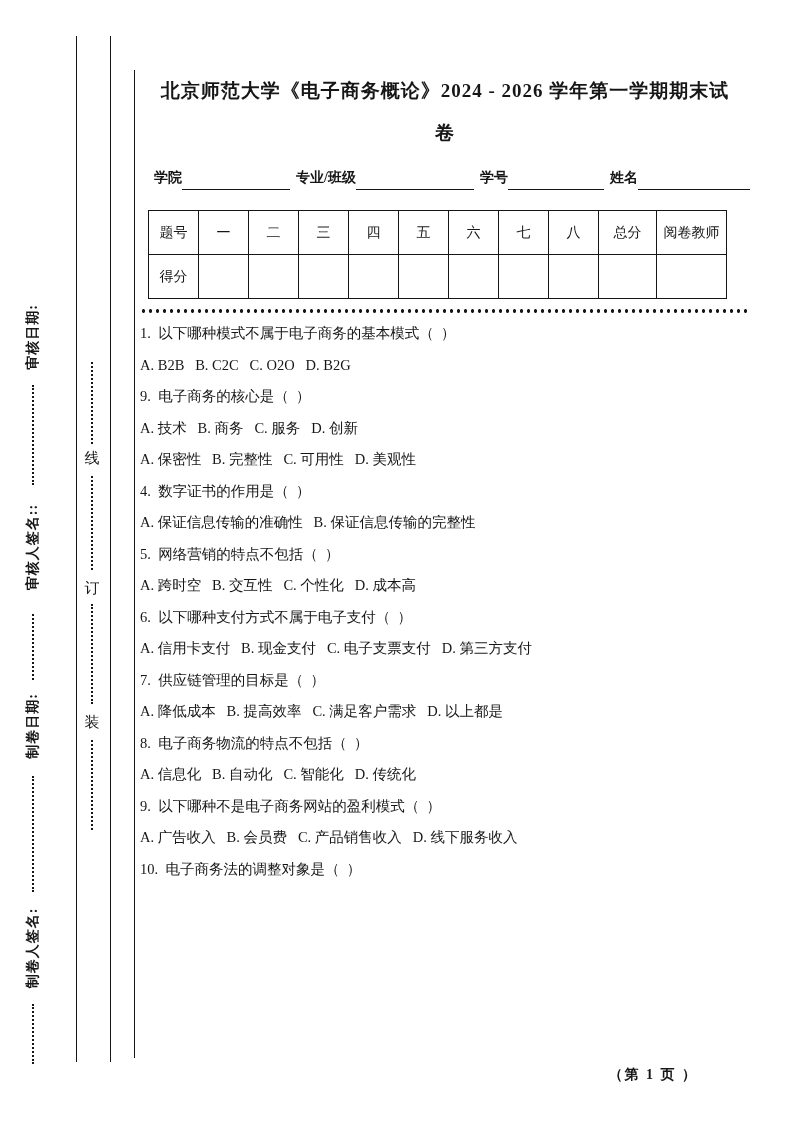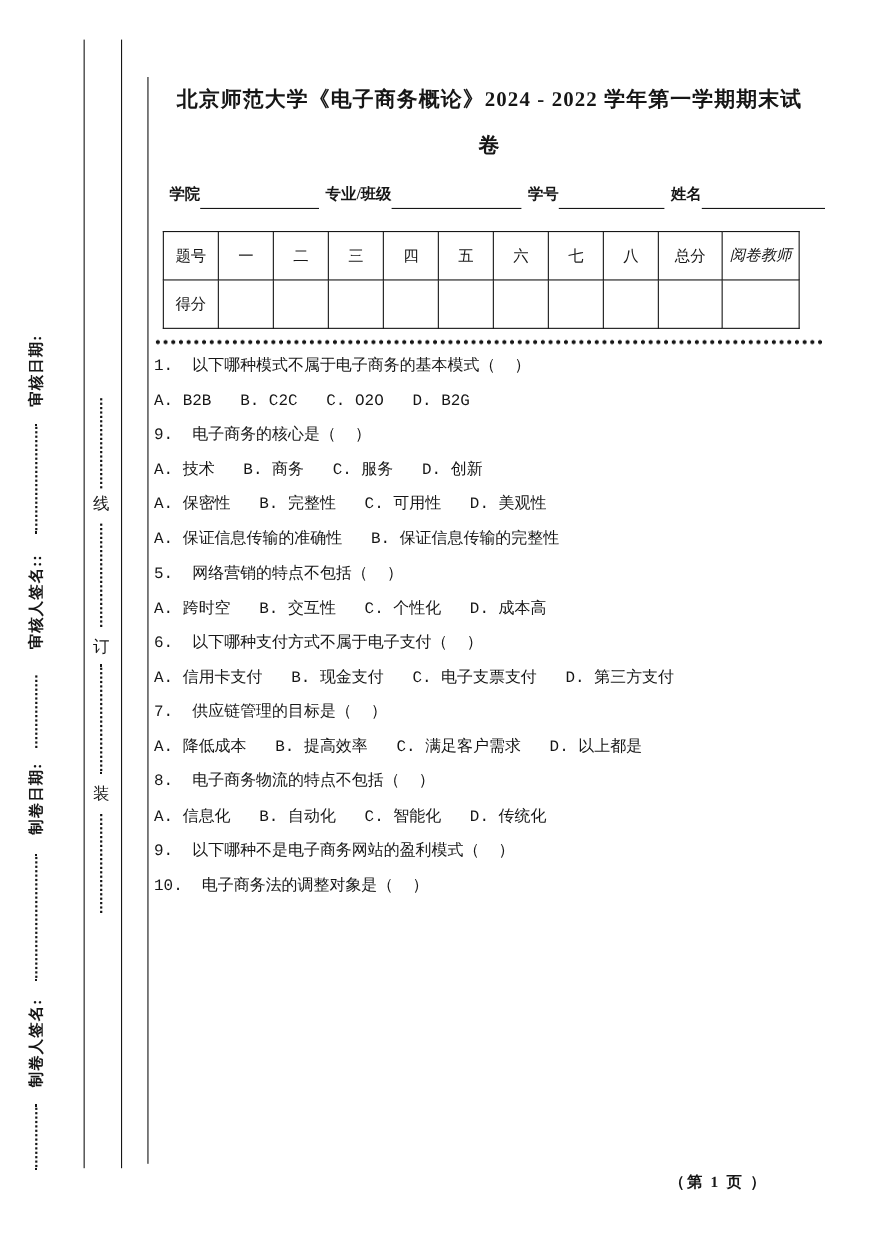--- a/index.html
+++ b/index.html
@@ -38,34 +38,34 @@
   .b4 { width:112px; }
 
   table.score-table { border-collapse:collapse; table-layout:fixed; width:578px; margin:20px 0 0 8px; }
   table.score-table td {
     border:1.6px solid #161616; text-align:center; vertical-align:middle;
     font-size:14px; height:44px; padding:2px;
   }
   td.cell-corner { width:50px;font-family:Liberation Serif, serif; }
   td.cell-num { width:50px; }
   td.cell-total { width:58px; }
-  td.cell-grader { width:70px; line-height:18px; padding:2px 14px; word-break:break-all;font-style:italic; }
+  td.cell-grader { width:70px; line-height:18px; padding:2px 14px; word-break:break-all; }
 
   .dot-rule {
     margin-top:9px; height:6px; width:610px;
     background-image:radial-gradient(circle, #161616 1.7px, transparent 1.9px);
     background-size:7px 6px; background-repeat:repeat-x; background-position:0 50%;
   }
 
   .section-heading {
     margin-top:14px; font-weight:bold; font-size:14.5px; line-height:29px;
     white-space:pre-wrap; width:608px;
   }
   .questions { margin-top:10px; }
-  .qline { font-size:14.5px; line-height:19px; margin:0 0 12.5px 0; white-space:pre-wrap;font-family:Liberation Mono, monospace; }
+  .qline { font-size:14.5px; line-height:19px; margin:0 0 12.5px 0; white-space:pre-wrap; }
 
   .page-footer {
     position:absolute; top:1066px; right:95px;
     font-size:14px; font-weight:bold; letter-spacing:2px;margin-left:40px;
   }
 </style>
 </head>
 <body>
 
 <div class="page">
@@ -87,21 +87,21 @@
   <div class="bchar" style="top:458px;">线</div>
   <div class="vdots" style="left:91px; top:476px; height:94px;"></div>
   <div class="bchar" style="top:588px;">订</div>
   <div class="vdots" style="left:91px; top:604px; height:100px;"></div>
   <div class="bchar" style="top:722px;">装</div>
   <div class="vdots" style="left:91px; top:740px; height:90px;"></div>
 
   <div class="content">
 
     <div class="title">
-      <div>北京师范大学《电子商务概论》2024 - 2022 学年第一学期期末试</div>
+      <div>北京师范大学《电子商务概论》2024 - 2026 学年第一学期期末试</div>
       <div>卷</div>
     </div>
 
     <div class="info-line">
       <span>学院</span><span class="blank b1"></span><span>专业/班级</span><span class="blank b2"></span><span>学号</span><span class="blank b3"></span><span>姓名</span><span class="blank b4"></span>
     </div>
 
     <table class="score-table">
       <tbody>
           <tr>
@@ -135,30 +135,32 @@
 
     <div class="dot-rule"></div>
 
 
     <div class="questions">
       <p class="qline">1.  以下哪种模式不属于电子商务的基本模式（  ）</p>
       <p class="qline">A. B2B   B. C2C   C. O2O   D. B2G</p>
       <p class="qline">9.  电子商务的核心是（  ）</p>
       <p class="qline">A. 技术   B. 商务   C. 服务   D. 创新</p>
       <p class="qline">A. 保密性   B. 完整性   C. 可用性   D. 美观性</p>
+      <p class="qline">4.  数字证书的作用是（  ）</p>
       <p class="qline">A. 保证信息传输的准确性   B. 保证信息传输的完整性</p>
       <p class="qline">5.  网络营销的特点不包括（  ）</p>
       <p class="qline">A. 跨时空   B. 交互性   C. 个性化   D. 成本高</p>
       <p class="qline">6.  以下哪种支付方式不属于电子支付（  ）</p>
       <p class="qline">A. 信用卡支付   B. 现金支付   C. 电子支票支付   D. 第三方支付</p>
       <p class="qline">7.  供应链管理的目标是（  ）</p>
       <p class="qline">A. 降低成本   B. 提高效率   C. 满足客户需求   D. 以上都是</p>
       <p class="qline">8.  电子商务物流的特点不包括（  ）</p>
       <p class="qline">A. 信息化   B. 自动化   C. 智能化   D. 传统化</p>
       <p class="qline">9.  以下哪种不是电子商务网站的盈利模式（  ）</p>
+      <p class="qline">A. 广告收入   B. 会员费   C. 产品销售收入   D. 线下服务收入</p>
       <p class="qline">10.  电子商务法的调整对象是（  ）</p>
     </div>
 
   </div>
 
   <div class="page-footer">（第 1 页 ）</div>
 
 </div>
 
 </body></html>

